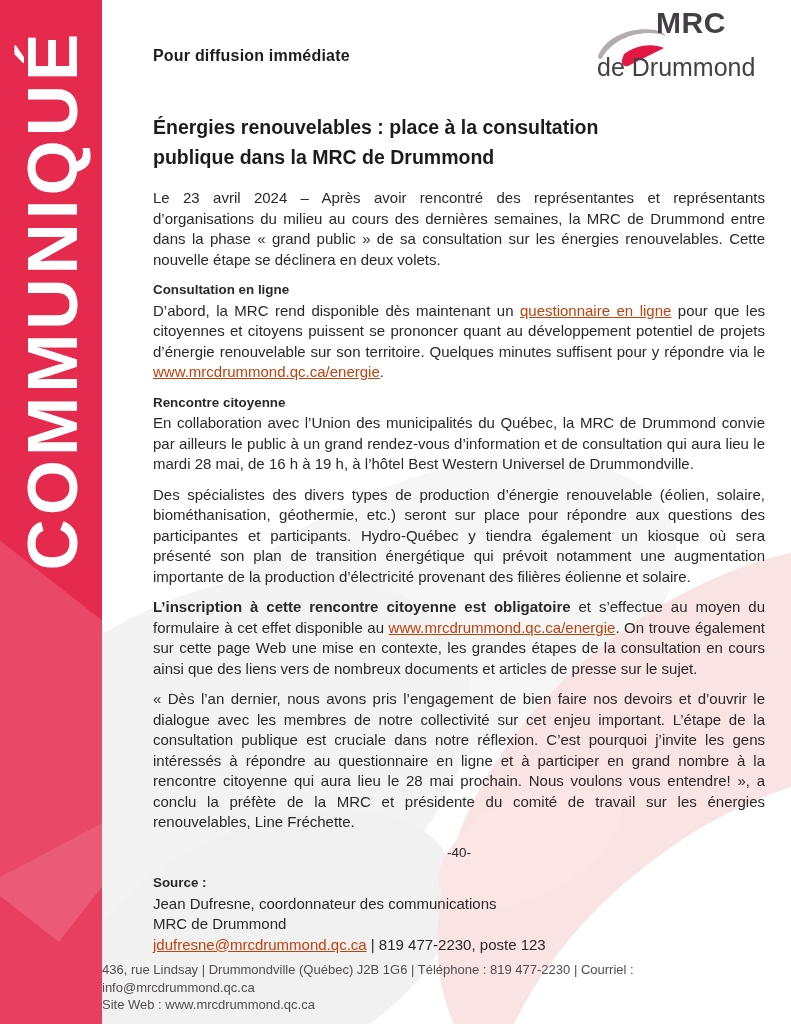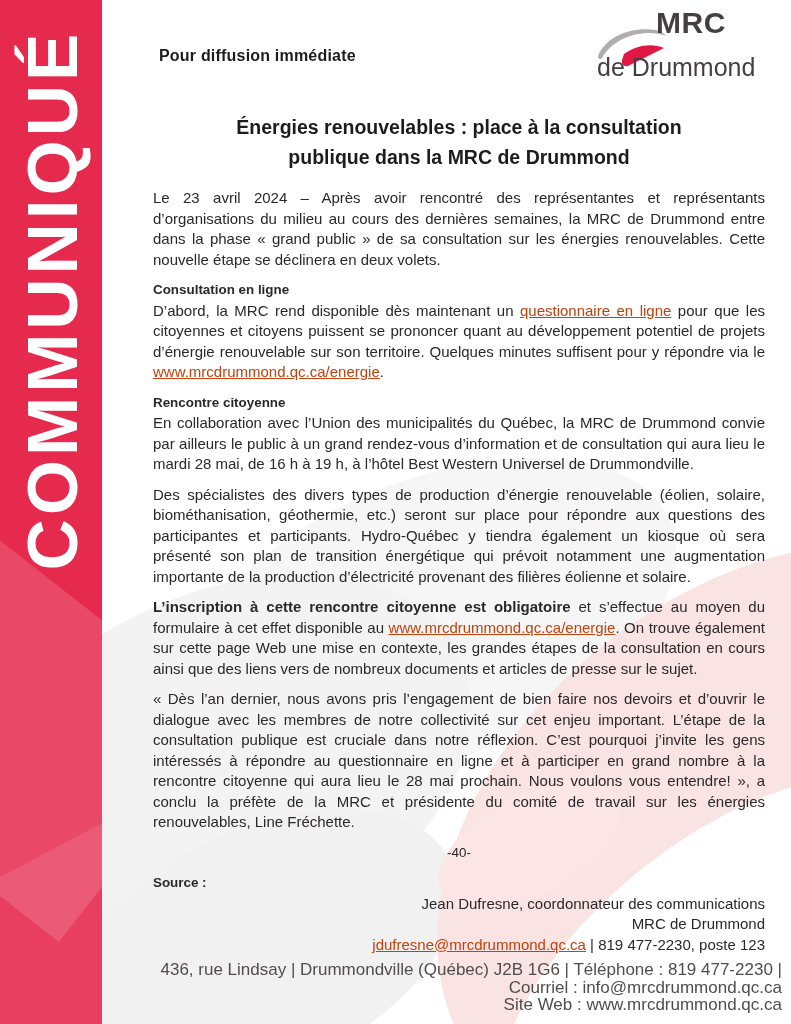--- a/index.html
+++ b/index.html
@@ -28,43 +28,43 @@
     background: rgba(255,255,255,0.10); transform: rotate(-28deg); }
   .banner-text {
     position: absolute; left: -248px; top: 248px; width: 600px; height: 104px;
     transform: rotate(-90deg);
     display: flex; align-items: center; justify-content: center;
     color: #ffffff; font-size: 71px; font-weight: bold; letter-spacing: 4px;
     white-space: nowrap;
   }
   
   .dateline {
-    position: absolute; left: 159px; top: 47px;
+    position: absolute; left: 153px; top: 47px;
     font-size: 16px; font-weight: bold; color: #1d1b1c; letter-spacing: 0.2px;
   }
   .logo { position: absolute; left: 594px; top: 16px; width: 180px; height: 64px; }
   .logo-swoosh { position: absolute; left: 0; top: 8px; }
   .logo-mrc { position: absolute; left: 62px; top: -10px; font-size: 30px; font-weight: 600;
     color: #453f44; letter-spacing: 0.5px; }
   .logo-sub { position: absolute; left: 3px; top: 37px; font-size: 25px; color: #453f44; }
   
   .content { position: absolute; left: 153px; top: 112px; width: 612px; }
-  .title { margin: 0 0 16px 0; text-align: center; font-size: 19.5px; font-weight: bold;
+  .title { margin: 0 0 16px 0; font-size: 19.5px; font-weight: bold;
     line-height: 30px; color: #1d1b1c; }
   .para { margin: 10px 0 0 0; font-size: 15px; line-height: 20.5px; text-align: justify; }
   .para.tight, .para.first { margin-top: 0; }
   .heading { margin: 10px 0 0 0; font-size: 13.4px; line-height: 20.5px; font-weight: bold; }
   .endmark { margin: 10px 0 0 0; font-size: 13.4px; line-height: 20.5px; text-align: center; }
-  .src { text-align: right; }
+  .src { text-align: left; }
   .b { font-weight: bold; }
   .lnk { color: #c2410c; text-decoration: underline; cursor: pointer; }
   
   .footer {
     position: absolute; left: 102px; top: 961px; width: 680px;
-    text-align: right; font-size: 17px; line-height: 17.5px; color: #514d4e;
+    text-align: left; font-size: 13px; line-height: 17.5px; color: #514d4e;
   }
 </style>
 </head>
 <body>
 
 <div class="page">
 
   <div class="shape sh-gray2"></div>
   <div class="shape sh-gray1"></div>
   <div class="shape sh-gray3"></div>

